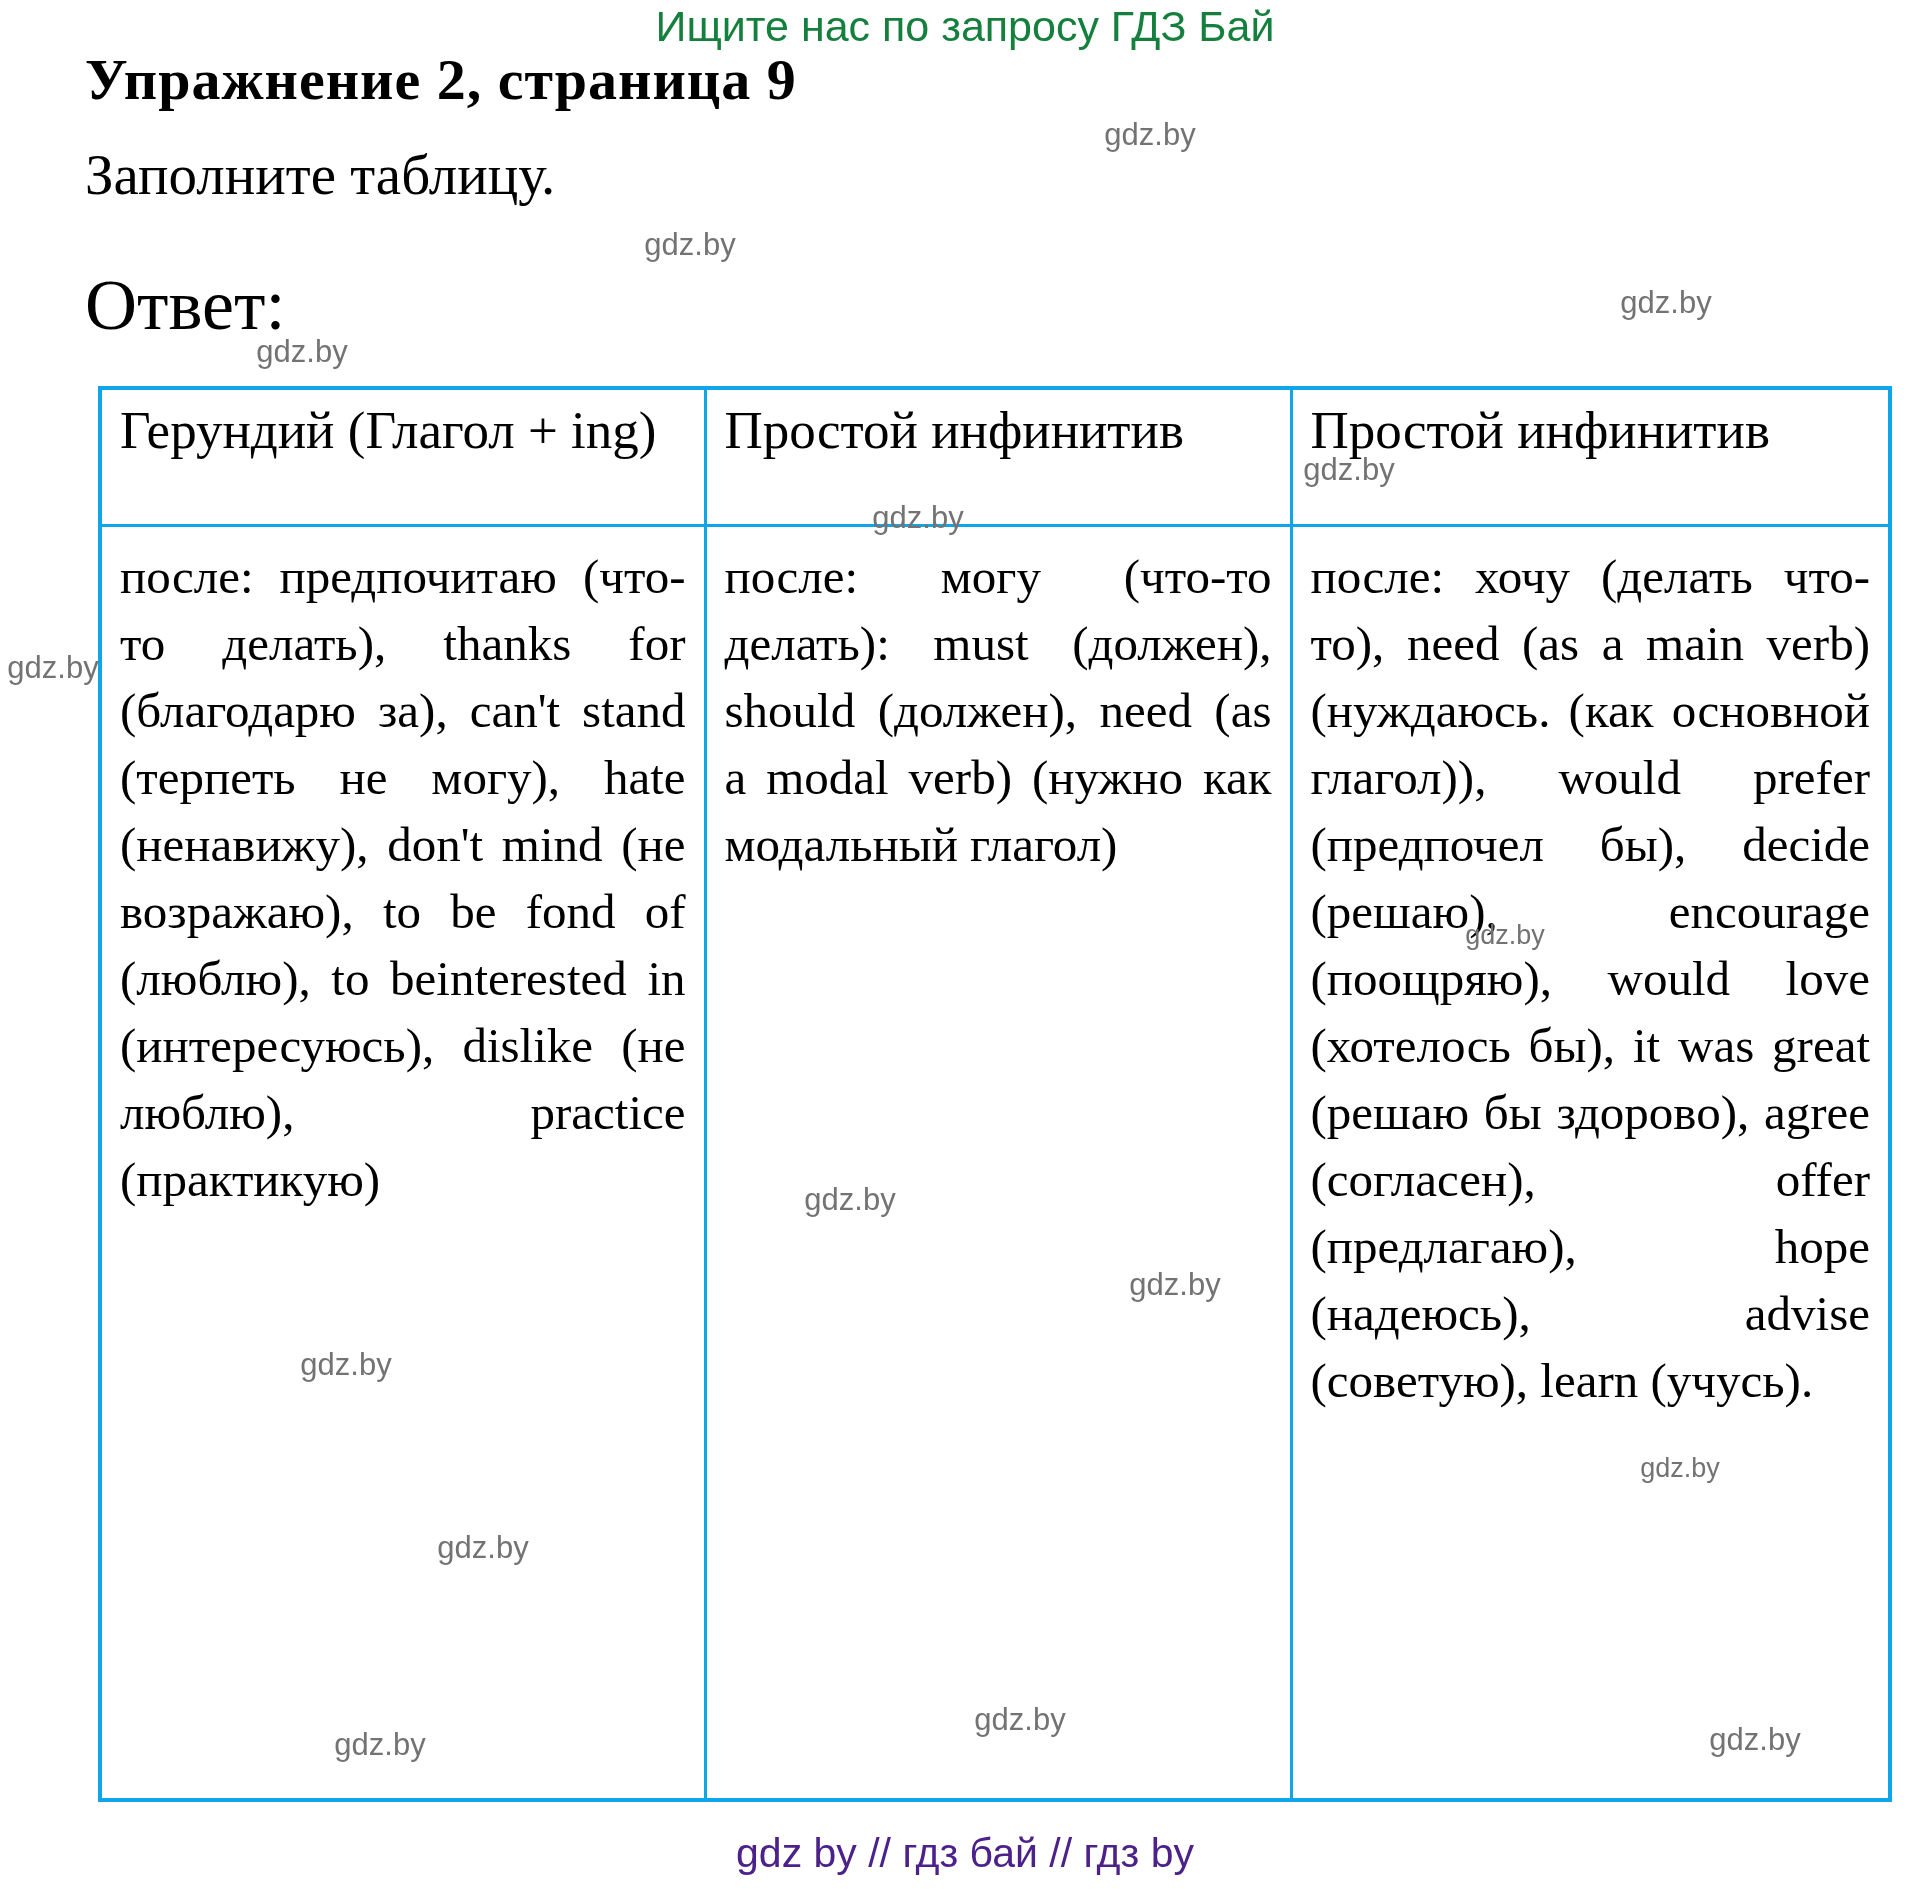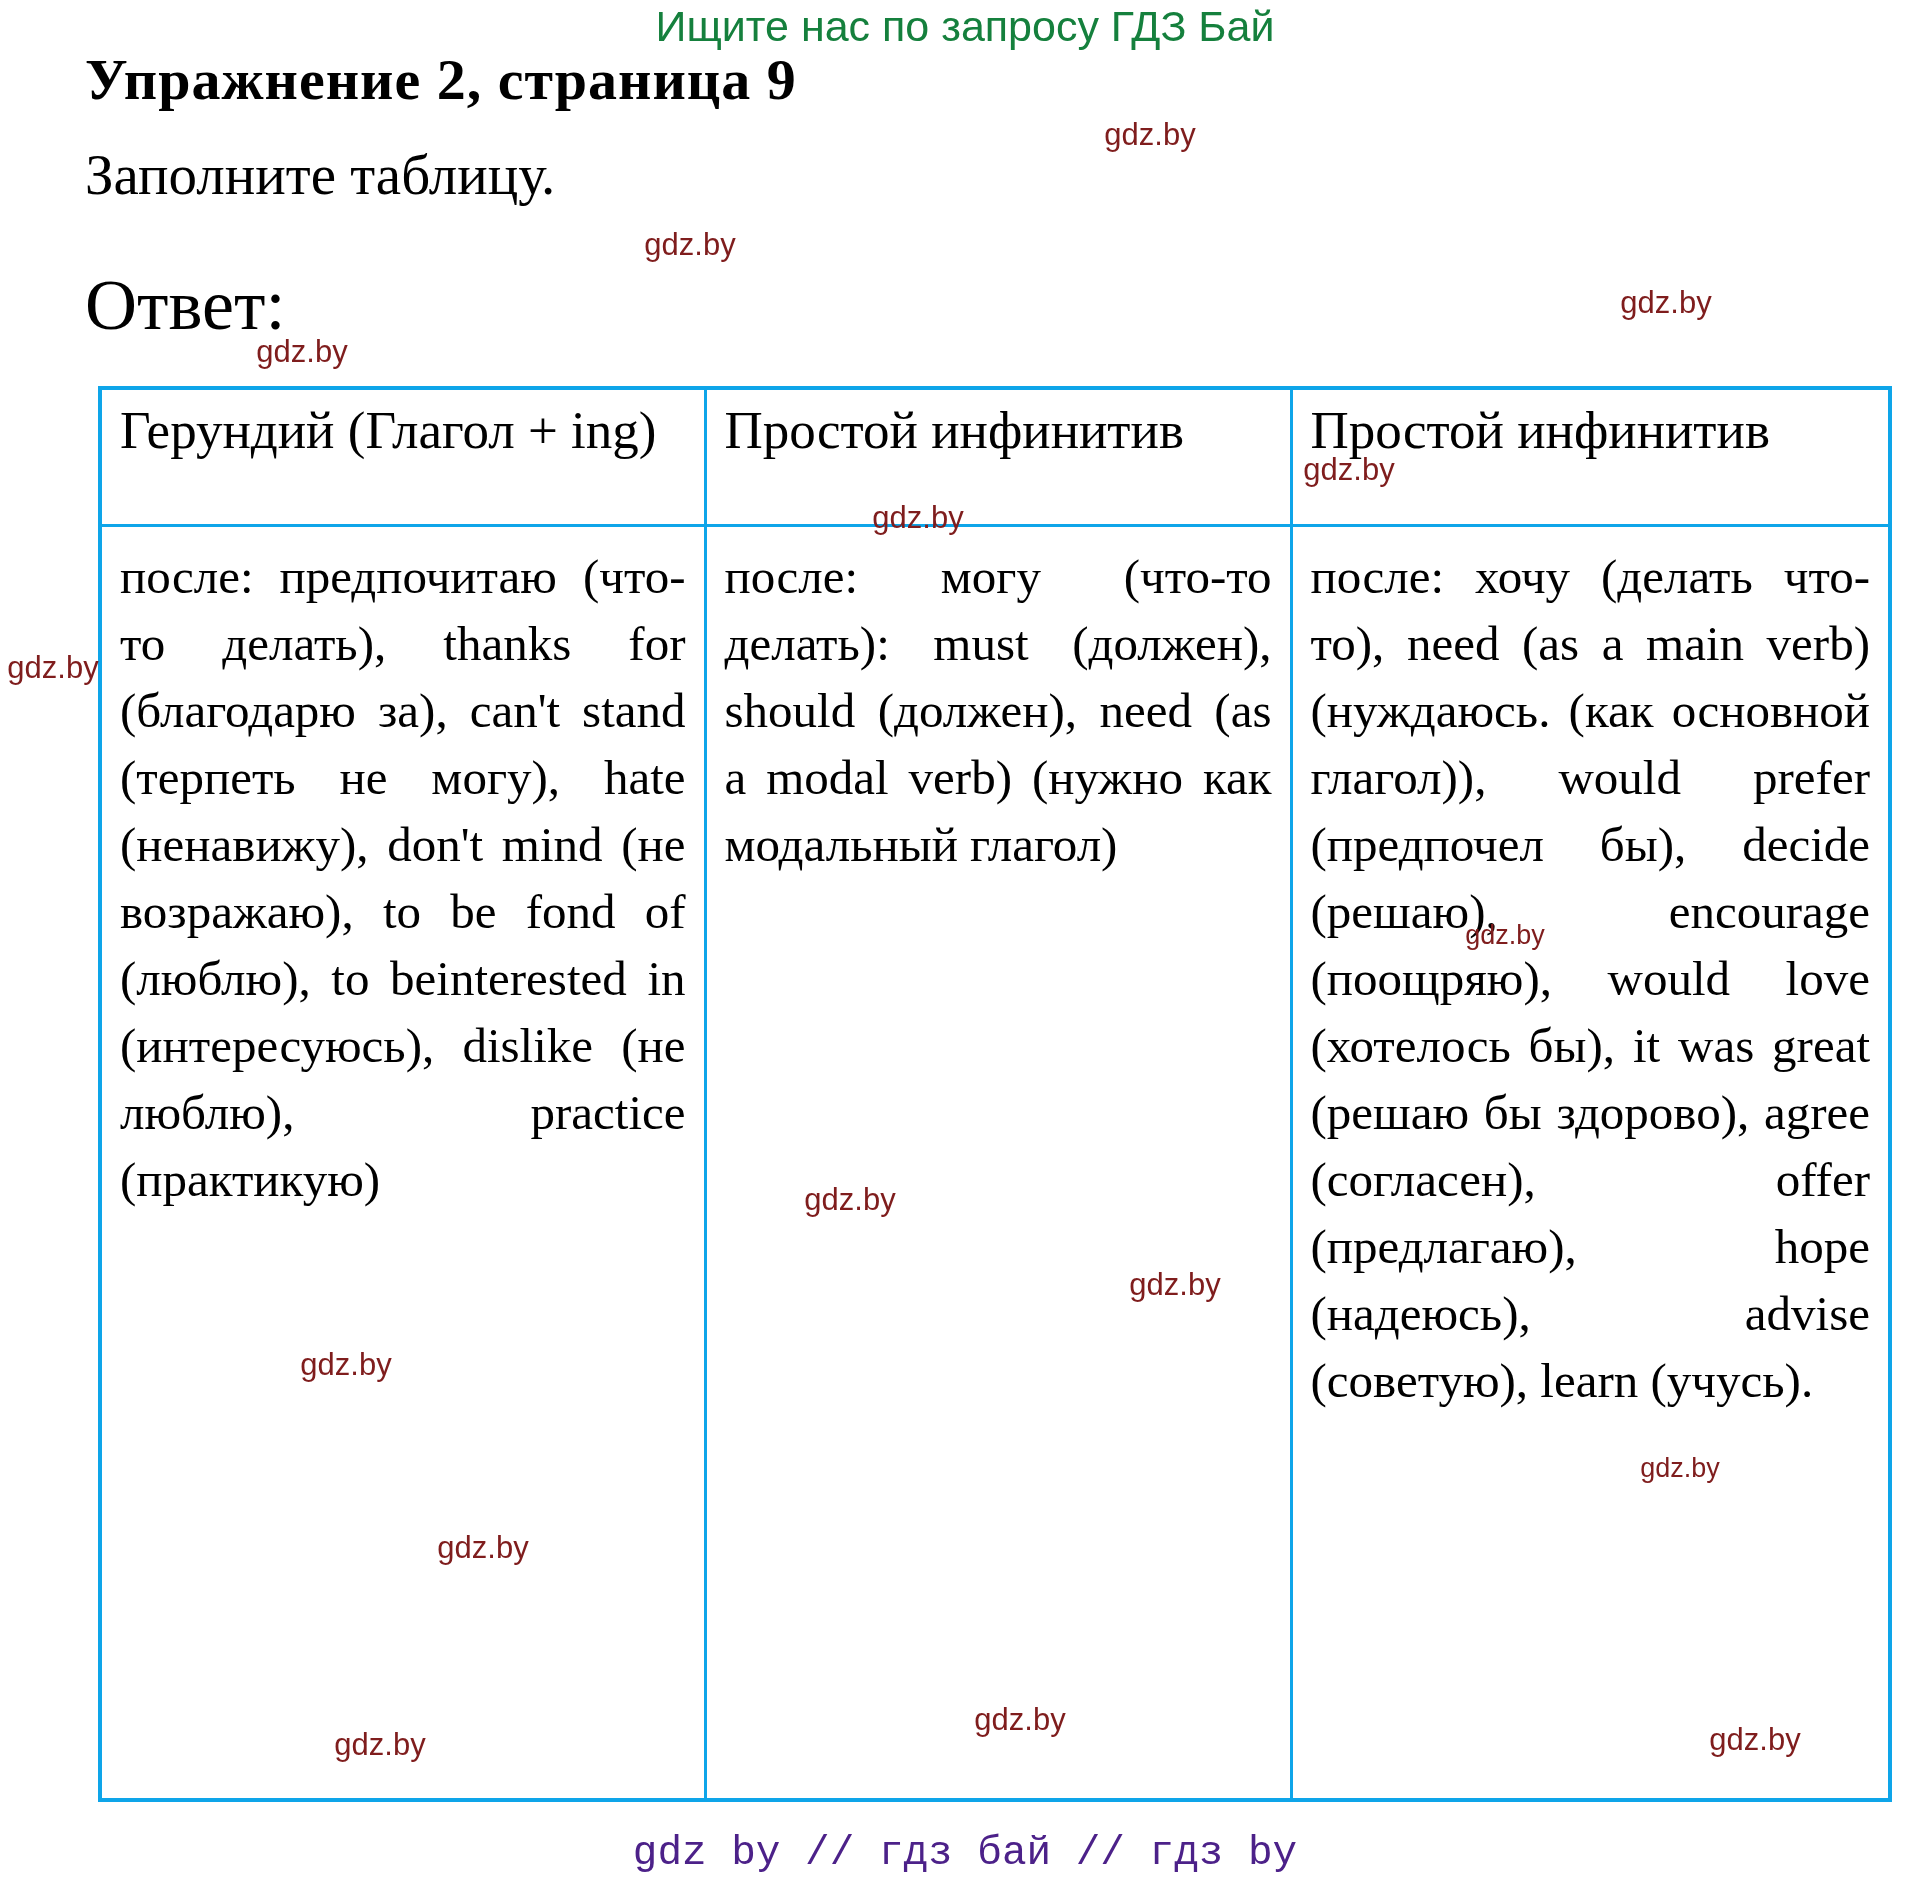--- a/index.html
+++ b/index.html
@@ -74,30 +74,30 @@
   }
   tr.body-row td {
     font-size: 49px;
     line-height: 67px;
     padding-top: 16px;
   }
   .watermark {
     position: absolute;
     transform: translate(-50%, -50%);
     font-family: "Liberation Sans", sans-serif;
-    color: #7f1d1d;
+    color: #737373;
     white-space: nowrap;
   }
   .footer {
     position: absolute;
     top: 1830px;
     left: 0;
     width: 100%;
     text-align: center;
-    font-family: Liberation Mono, monospace;
+    font-family: Liberation Sans, sans-serif;
     font-size: 41px;
     color: #4c2189;
     white-space: nowrap;
   }
 </style>
 </head>
 <body>
 
 <div class="promo">Ищите нас по запросу ГДЗ Бай</div>
 

